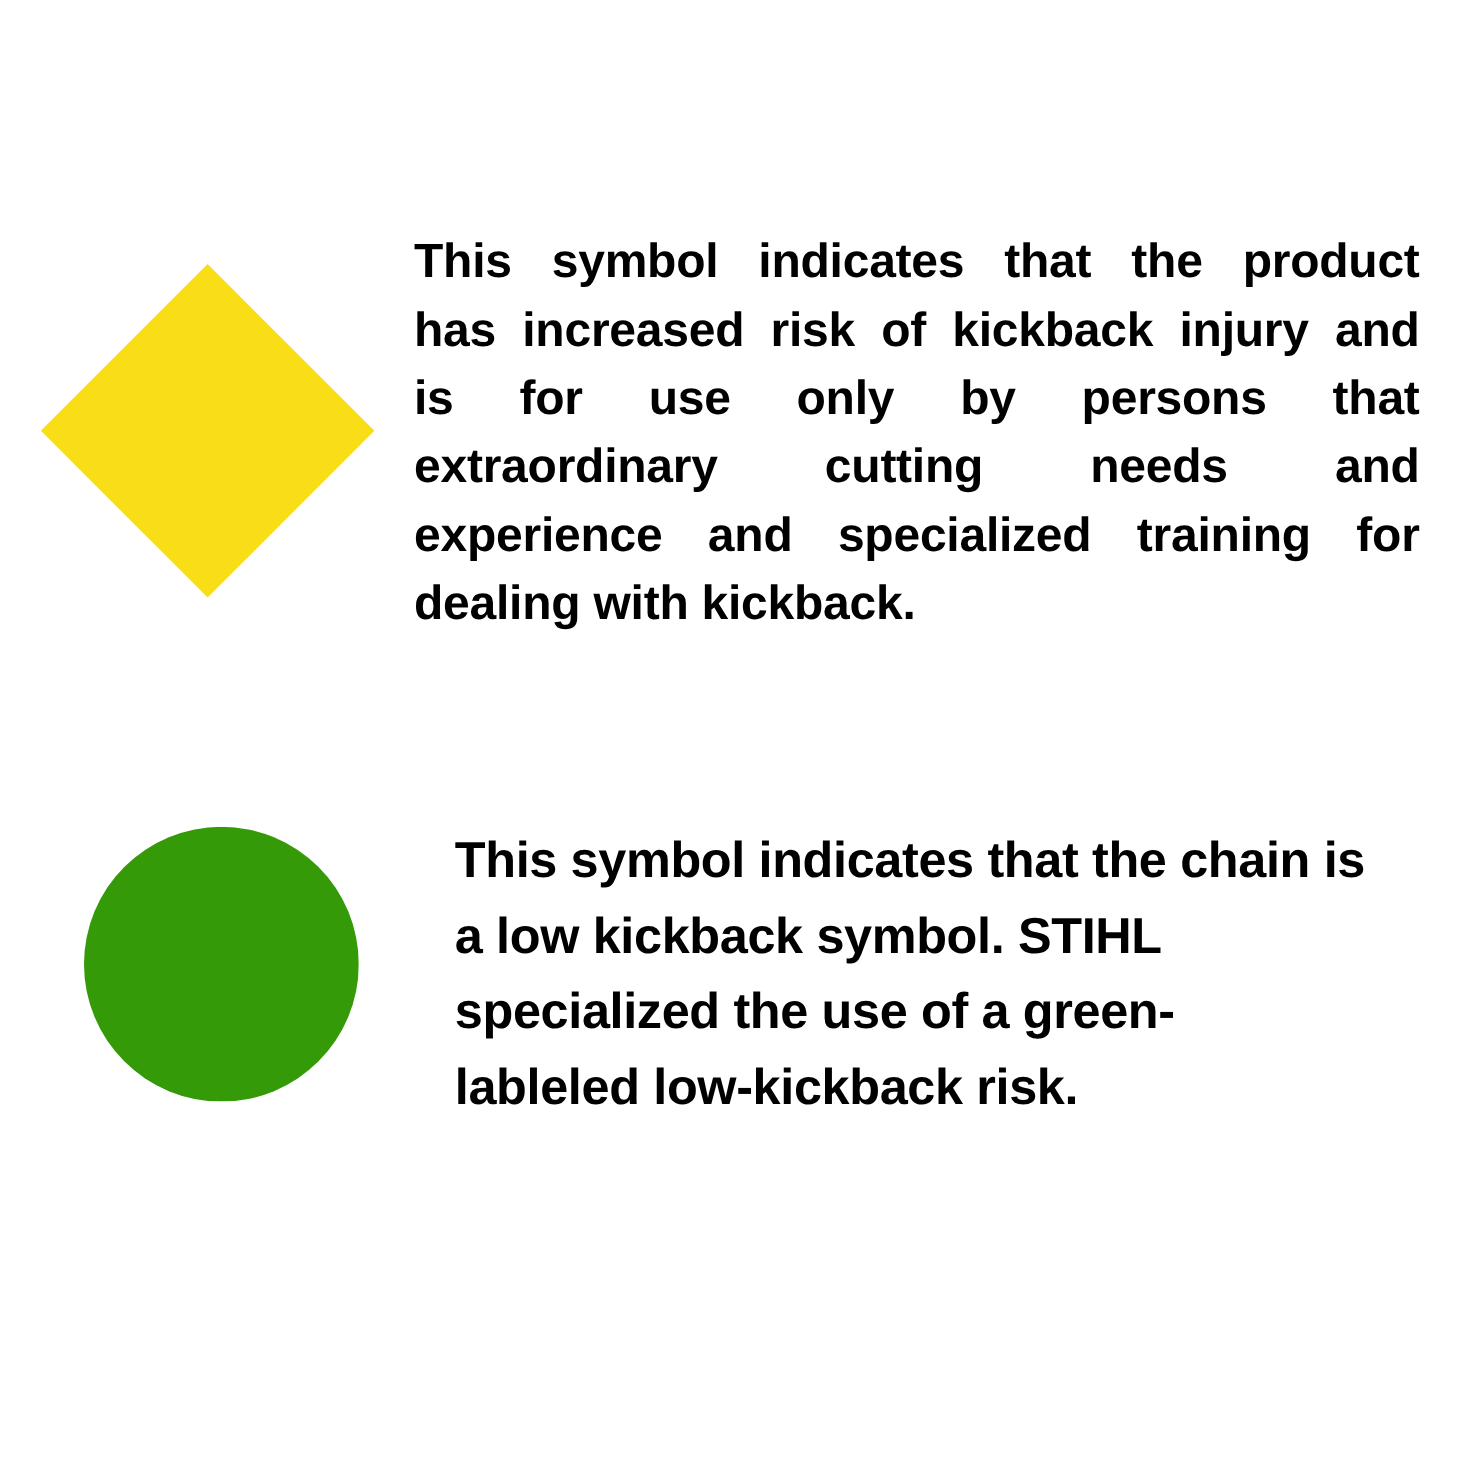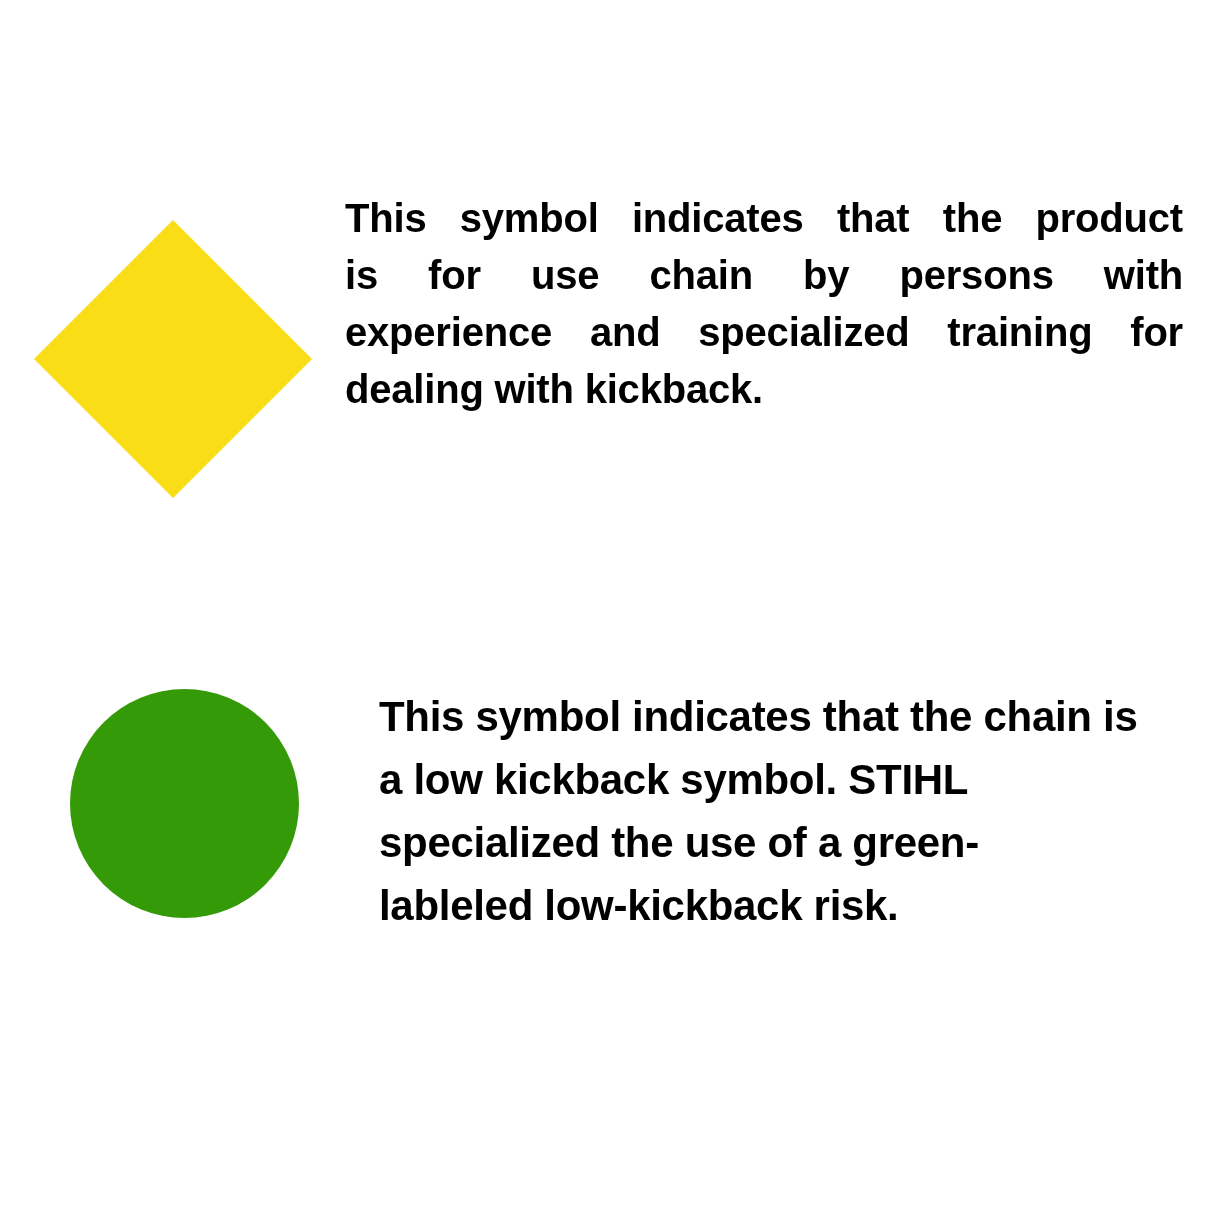--- a/index.html
+++ b/index.html
@@ -98,21 +98,23 @@
 <div id="page">
 
   <div class="symbol-diamond">
     <svg viewBox="0 0 278 278" xmlns="http://www.w3.org/2000/svg">
       <polygon points="139,0 278,139 139,278 0,139" fill="#F9DD16"></polygon>
     </svg>
   </div>
 
   <div class="note-text note-1">
     <span class="line just">This symbol indicates that the product</span>
-    <span class="line just">is for use chain by persons with</span>
+    <span class="line just">has increased risk of kickback injury and</span>
+    <span class="line just">is for use only by persons that</span>
+    <span class="line just">extraordinary cutting needs and</span>
     <span class="line just">experience and specialized training for</span>
     <span class="line last">dealing with kickback.</span>
   </div>
 
   <div class="symbol-circle">
     <svg viewBox="0 0 229 229" xmlns="http://www.w3.org/2000/svg">
       <circle cx="114.5" cy="114.5" r="114.5" fill="#349A08"></circle>
     </svg>
   </div>
 

